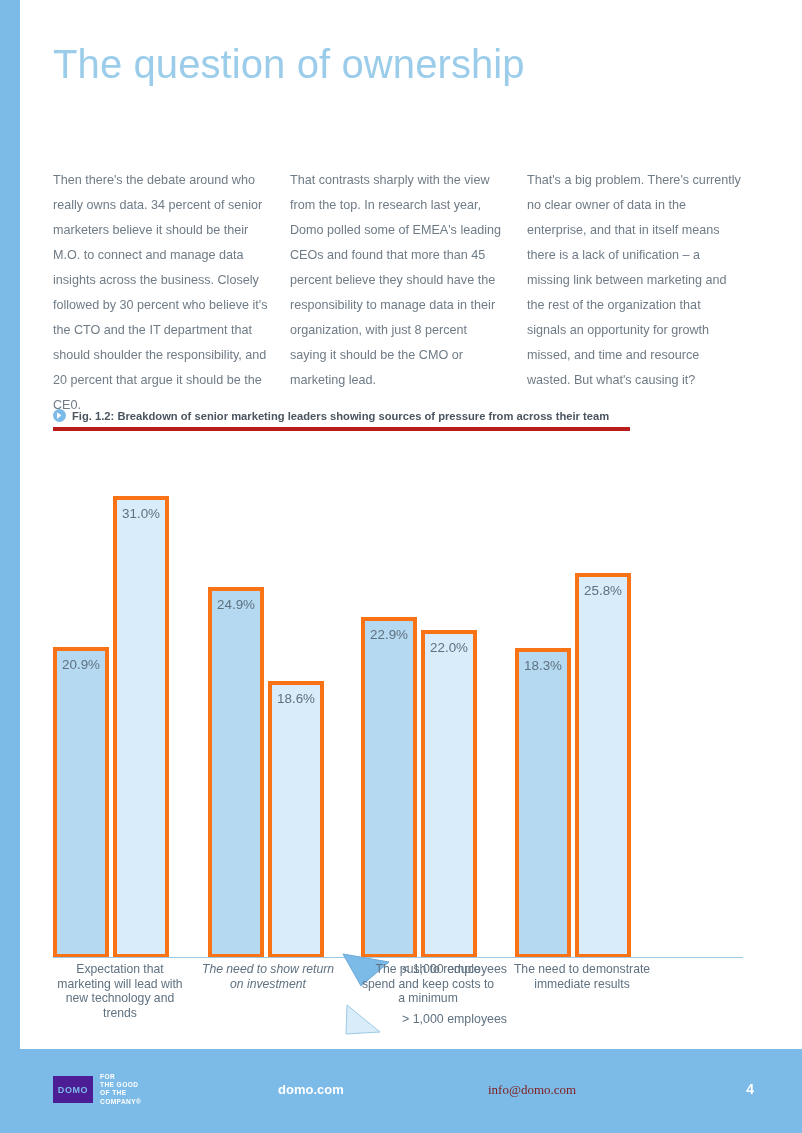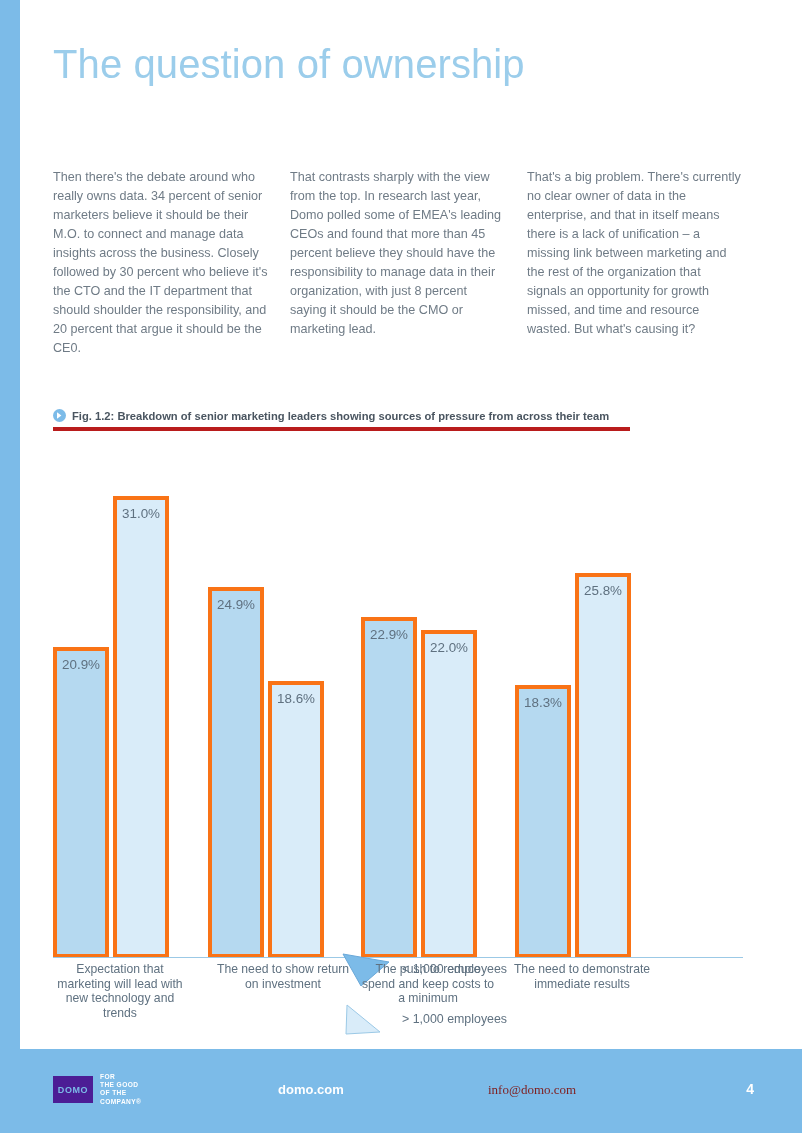--- a/index.html
+++ b/index.html
@@ -36,21 +36,21 @@
   .columns {
     position: absolute;
     left: 53px; top: 168px;
     width: 690px;
     display: flex;
     gap: 0px;
   }
   .col {
     width: 237px;
     font-size: 12.6px;
-    line-height: 19px;
+    line-height: 25px;
     color: #6f7b86;
     padding-right: 22px;
   }
   .col:nth-child(2) { width: 237px; }
   .col:nth-child(3) { width: 216px; padding-right: 0; }
 
   .figcaption {
     position: absolute;
     left: 53px; top: 409px;
     width: 577px;
@@ -243,21 +243,21 @@
       <div class="group" style="left:308px; width:140px;">
         <div class="bar dark" style="left:0px; height:341px;">
           <span class="val">22.9%</span>
         </div>
         <div class="bar light" style="left:60px; height:328px;">
           <span class="val">22.0%</span>
         </div>
       </div>
 
       <div class="group" style="left:462px; width:140px;">
-        <div class="bar dark" style="left:0px; height:273px;">
+        <div class="bar dark" style="left:0px; height:310px;">
           <span class="val">18.3%</span>
         </div>
         <div class="bar light" style="left:60px; height:385px;">
           <span class="val">25.8%</span>
         </div>
       </div>
 
       <div class="axis-line"></div>
     </div>
 
@@ -276,21 +276,21 @@
               <path d="M5 2 L38 29 L4 31 Z" fill="#d9ecf9" stroke="#9bc9e6" stroke-width="1"></path>
             </svg>
         </span>
         <span class="legend-label" style="top:9px;">&gt; 1,000 employees</span>
       </div>
     </div>
   </div>
 
   <div class="cat-labels">
     <div class="cat" style="left:-3px; top:0;">Expectation that marketing will lead with new technology and trends</div>
-    <div class="cat" style="left:160px; top:0;">The need to show return on investment</div>
+    <div class="cat" style="left:145px; top:0;font-style:italic;">The need to show return on investment</div>
     <div class="cat" style="left:305px; top:0;">The push to reduce spend and keep costs to a minimum</div>
     <div class="cat" style="left:459px; top:0;">The need to demonstrate immediate results</div>
   </div>
 
   <div class="footer">
     <div class="domo-logo">DOMO</div>
     <div class="footer-tag" style="white-space:pre-line;">FOR
 THE GOOD
 OF THE
 COMPANY®</div>

